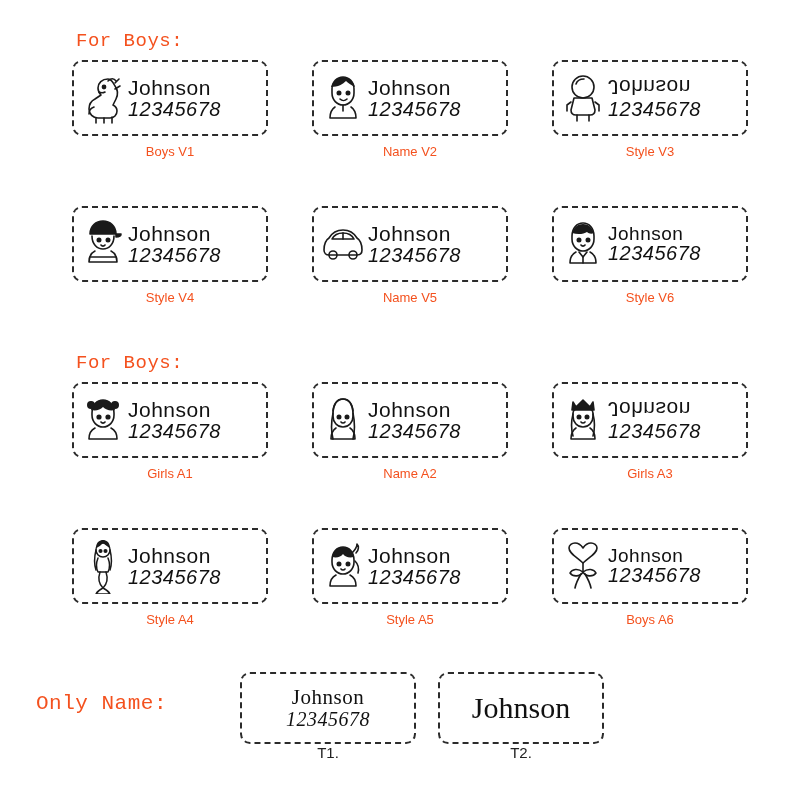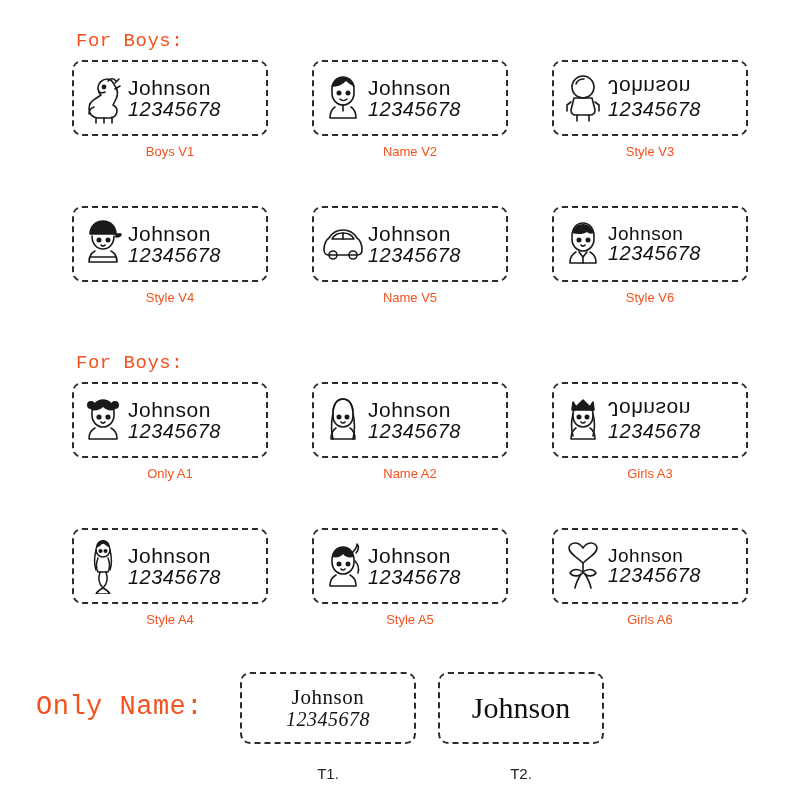--- a/index.html
+++ b/index.html
@@ -13,21 +13,21 @@
   }
   .section-head{
     position:absolute;
     color:#f4511e;
     font-size:19px;
     font-family:Liberation Mono, monospace;
     letter-spacing:.5px;
   }
   #boys-head{left:76px;top:30px;}
   #girls-head{left:76px;top:352px;}
-  #only-head{left:36px;top:692px;font-size:27px;}
+  #only-head{left:36px;top:692px;font-size:21px;}
 
   .grid{position:absolute;display:flex;}
   .cell{position:relative;display:flex;flex-direction:column;align-items:center;}
   .label-card{
     border:2px dashed #2b2b2b;
     border-radius:10px;
     background:#fff;
     display:flex;
     align-items:center;
     box-sizing:border-box;
@@ -35,21 +35,21 @@
   }
   .style-cap{
     color:#f4511e;
     font-size:13px;
     margin-top:8px;
     font-family:"Liberation Sans", sans-serif;
   }
   .only-cap{
     color:#222;
     font-size:15px;
-    margin-top:21px;
+    margin-top:0;
   }
   .art{
     width:46px;height:56px;
     flex:0 0 46px;
     display:flex;align-items:center;justify-content:center;
   }
   .art svg{display:block;}
   .txt{
     flex:1;
     display:flex;flex-direction:column;
@@ -254,21 +254,21 @@
           <path d="M19 29c1 1.5 3 1.5 4 0"></path>
           <path d="M13 35c-4 2-6 6-6 11h28c0-5-2-9-6-11"></path>
         </g>
           </svg>
       </div>
       <div class="txt">
         <div class="nm">Johnson</div>
         <div class="num">12345678</div>
       </div>
     </div>
-    <div class="style-cap">Only A1</div>
+    <div class="style-cap">Girls A1</div>
   </div>
 
   <div class="cell">
     <div class="label-card card-std">
       <div class="art">
         <svg width="42" height="54" viewBox="0 0 42 54">
             <g fill="none" stroke="#1a1a1a" stroke-width="1.6" stroke-linejoin="round" stroke-linecap="round">
           <path d="M11 20c0-8 4-14 10-14s10 6 10 14v3c0 6-4 11-10 11s-10-5-10-11z"></path>
           <path d="M11 18c1-8 5-12 10-12s9 4 10 12"></path>
           <path d="M11 20c-2 10-2 18 0 26M31 20c2 10 2 18 0 26"></path>
@@ -373,21 +373,21 @@
           <path d="M21 31c5-4 11-3 13 1-3 4-10 4-13-1z"></path>
           <path d="M19 33c-3 5-5 9-6 14M23 33c3 5 5 9 6 14"></path>
         </g>
           </svg>
       </div>
       <div class="txt narrow">
         <div class="nm">Johnson</div>
         <div class="num">12345678</div>
       </div>
     </div>
-    <div class="style-cap">Girls A6</div>
+    <div class="style-cap">Boys A6</div>
   </div>
 
 </div>
 
 <div class="grid row-only">
 
   <div class="cell">
     <div class="label-card card-t1">
       <div class="t1in">
         <div class="nm">Johnson</div>

